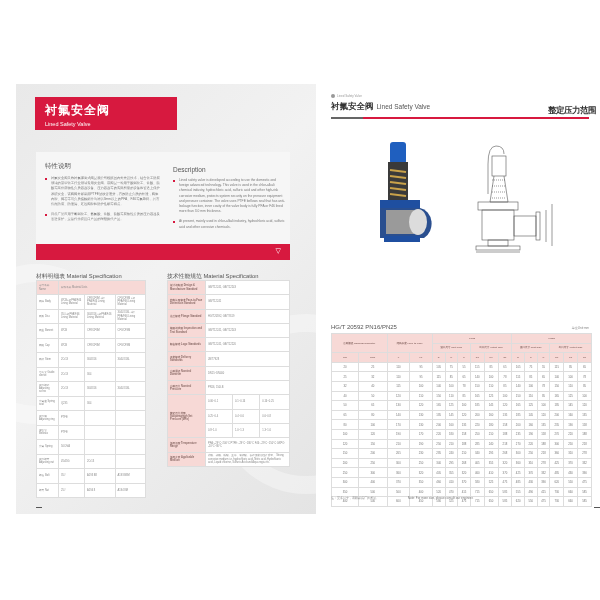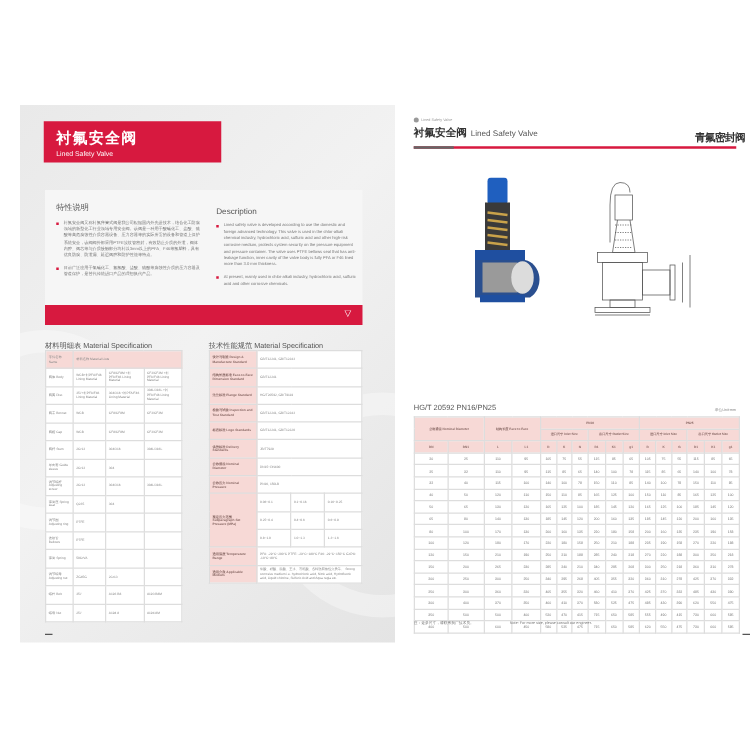--- a/index.html
+++ b/index.html
@@ -240,21 +240,21 @@
 
   <div class="page-right">
     <div class="brand-row">
       <div class="brand-small">
         <span class="dot"></span>
         <span>Lined Safety Valve</span>
       </div>
       <div class="rtitle">
         <b>衬氟安全阀</b><span>Lined Safety Valve</span>
       </div>
-      <div class="logo">青氟密封阀</div>
+      <div class="logo">整定压力范围</div>
     </div>
     <div class="redline">
         <div class="gray"></div>
       </div>
     <div class="side-tab">Lined Valve 衬氟阀门</div>
 
     <svg class="photo" viewBox="0 0 56 100">
       <rect x="14" y="0" width="16" height="22" rx="3" fill="#1f5fbf"></rect>
       <rect x="12" y="20" width="20" height="40" fill="#3a3a3a"></rect>
       <g stroke="#c9a24a" stroke-width="2">

